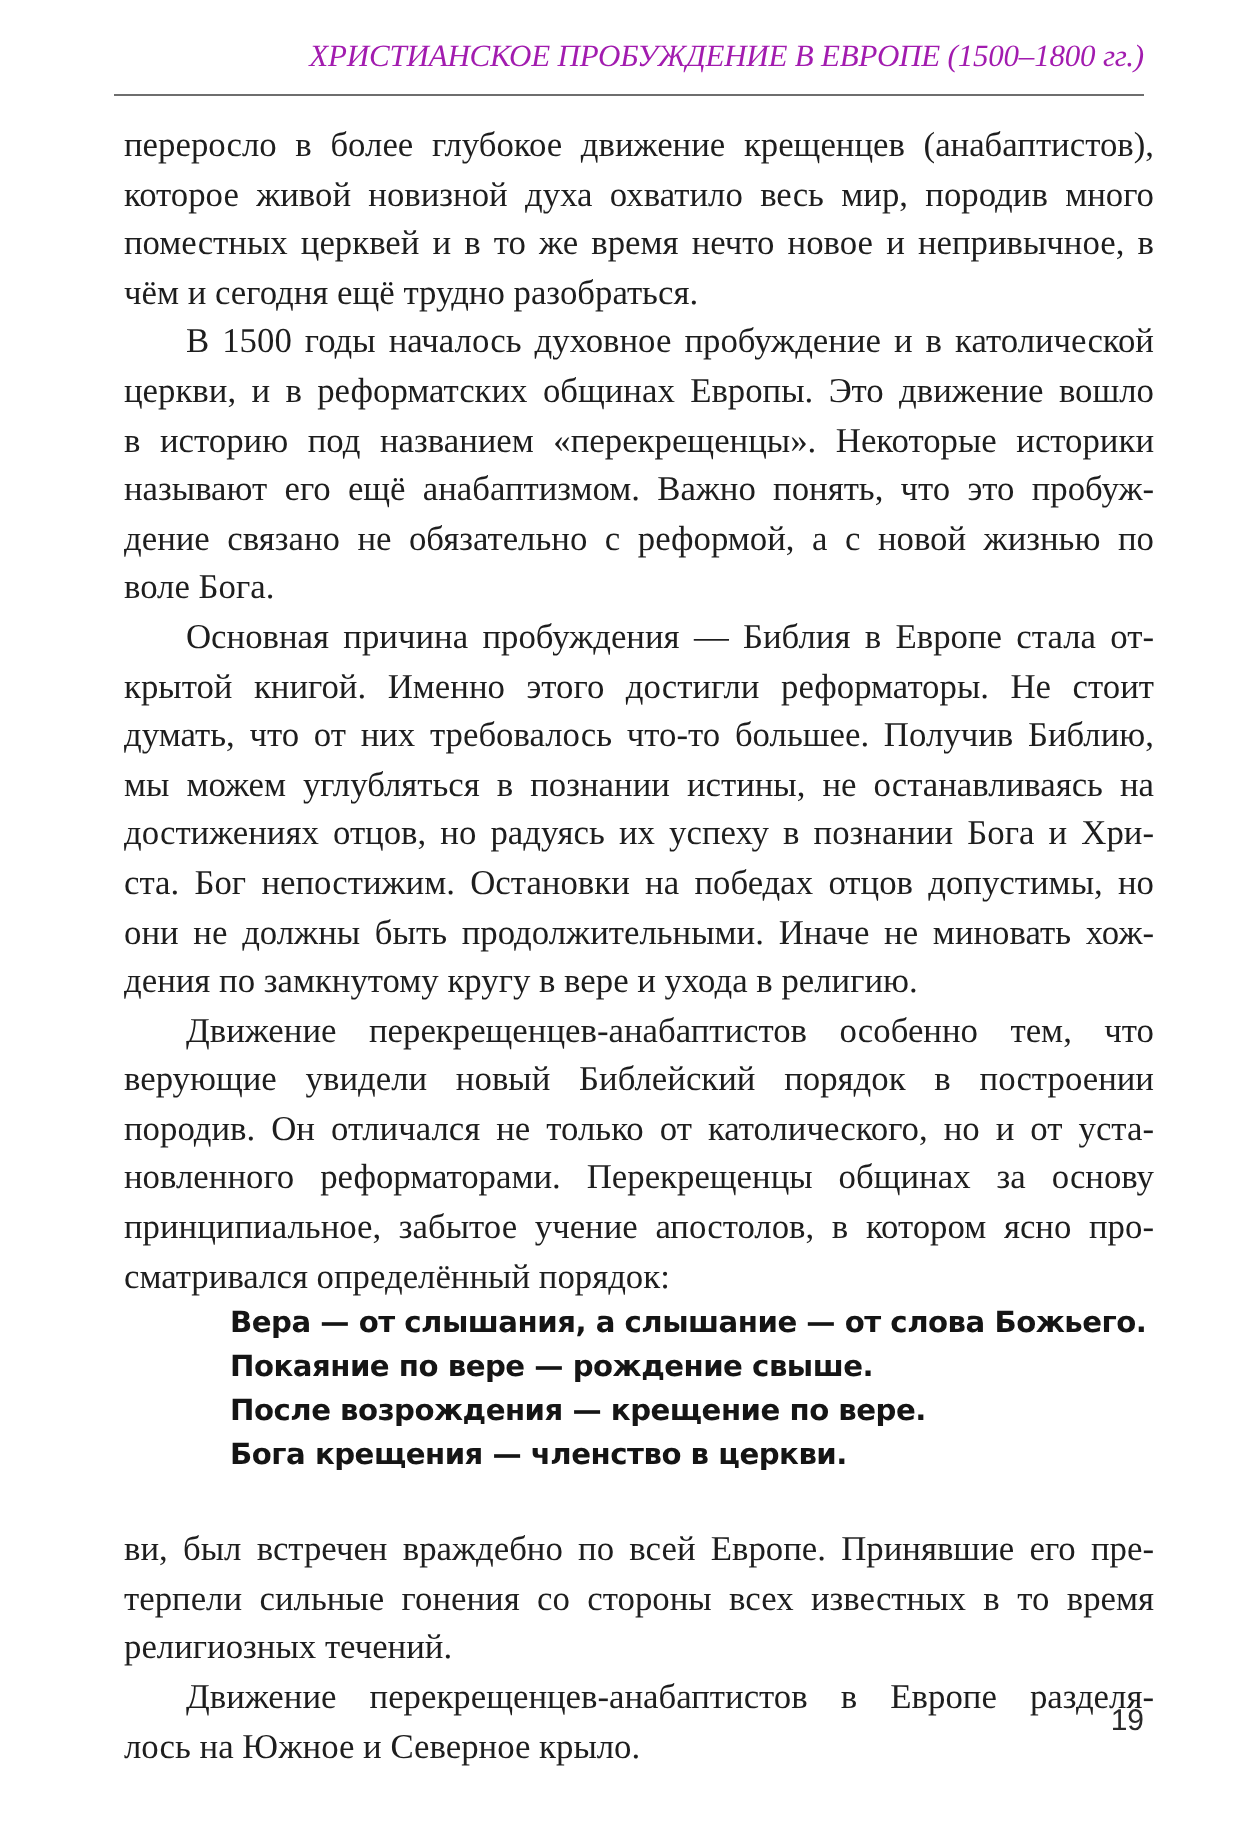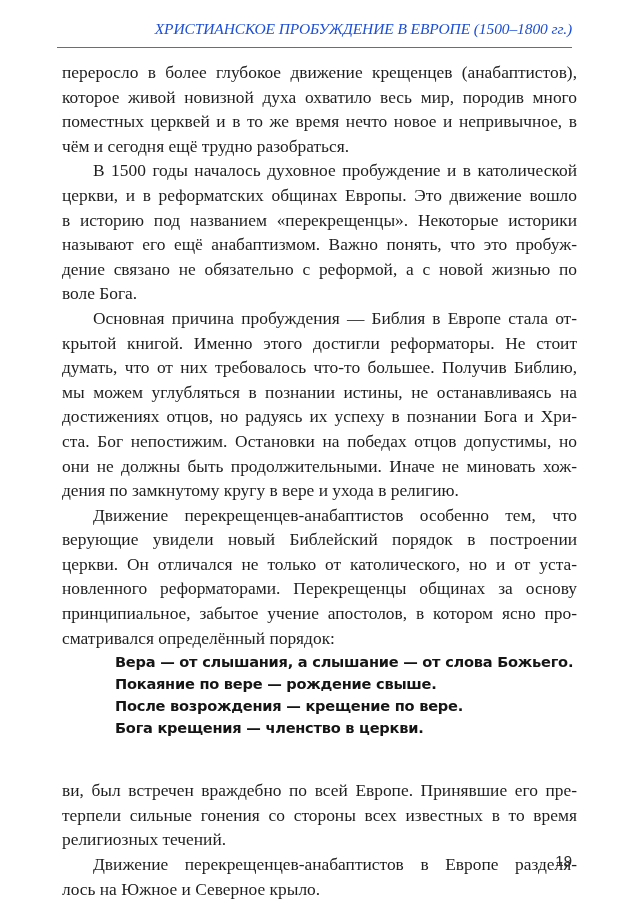--- a/index.html
+++ b/index.html
@@ -17,21 +17,21 @@
     .running-head {
       position: absolute;
       left: 57px;
       width: 515px;
       top: 20px;
       text-align: right;
       font-family: "Liberation Serif", "DejaVu Serif", serif;
       font-style: italic;
       font-size: 15.5px;
       letter-spacing: -0.1px;
-      color: #1d4ed8;
+      color: #a21caf;
       white-space: nowrap;
     }
     .head-rule {
       position: absolute;
       left: 57px;
       width: 515px;
       top: 47px;
       height: 0;
       border-top: 1.3px solid #6e6e6e;
     }
@@ -57,21 +57,21 @@
       text-align-last: justify;
       white-space: nowrap;
     }
     .para .ln.last {
       text-align-last: left;
     }
     .ln-first {
       padding-left: 31px;
     }
     .creed {
-      margin: 1px 0 16px 0;
+      margin: 1px 0 0 0;
       padding-left: 53px;
       font-family: "DejaVu Sans", "Liberation Sans", sans-serif;
       font-weight: bold;
       font-size: 14.6px;
       line-height: 22px;
       color: #151515;
     }
     .creed .item {
       display: block;
       white-space: nowrap;
@@ -122,21 +122,21 @@
     <span class="ln">мы можем углубляться в познании истины, не останавливаясь на</span>
     <span class="ln">достижениях отцов, но радуясь их успеху в познании Бога и Хри-</span>
     <span class="ln">ста. Бог непостижим. Остановки на победах отцов допустимы, но</span>
     <span class="ln">они не должны быть продолжительными. Иначе не миновать хож-</span>
     <span class="ln last">дения по замкнутому кругу в вере и ухода в религию.</span>
   </p>
 
   <p class="para">
     <span class="ln ln-first">Движение перекрещенцев-анабаптистов особенно тем, что</span>
     <span class="ln">верующие увидели новый Библейский порядок в построении</span>
-    <span class="ln">церкви. Он отличался не только от католического, но и от уста-</span>
+    <span class="ln">породив. Он отличался не только от католического, но и от уста-</span>
     <span class="ln">новленного реформаторами. Перекрещенцы общинах за основу</span>
     <span class="ln">принципиальное, забытое учение апостолов, в котором ясно про-</span>
     <span class="ln last">сматривался определённый порядок:</span>
   </p>
 
   <div class="creed">
     <span class="item">Вера — от слышания, а слышание — от слова Божьего.</span>
     <span class="item">Покаяние по вере — рождение свыше.</span>
     <span class="item">После возрождения — крещение по вере.</span>
     <span class="item">Бога крещения — членство в церкви.</span>

